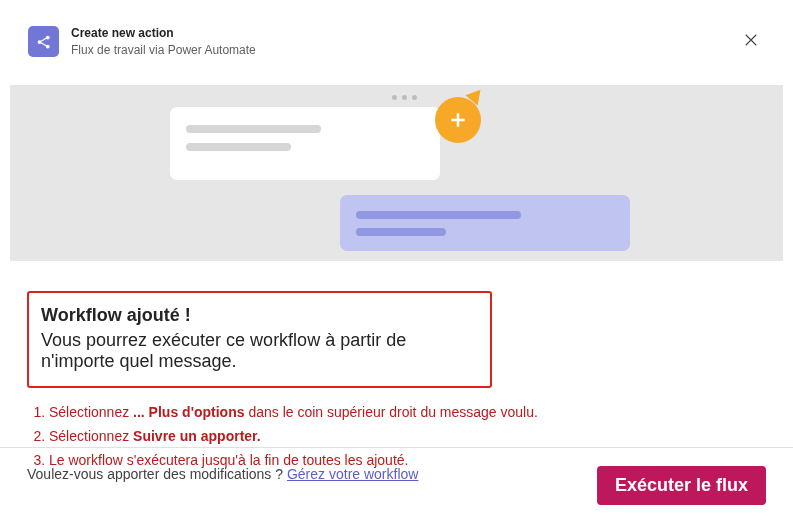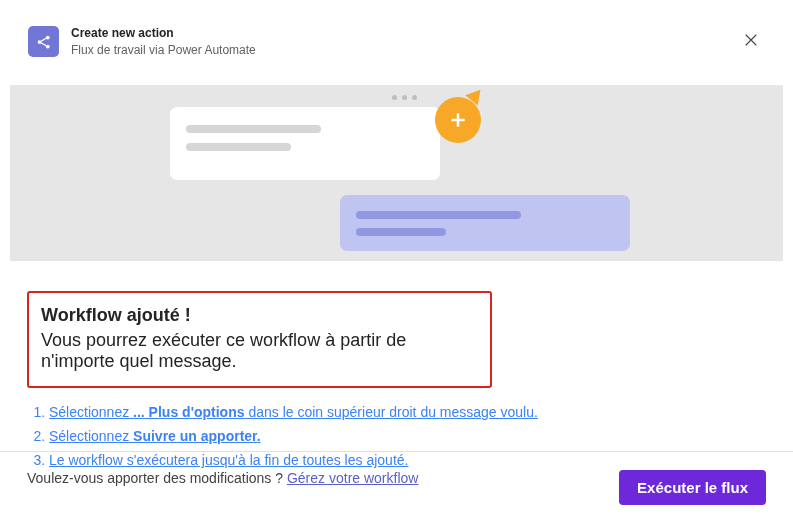--- a/index.html
+++ b/index.html
@@ -115,47 +115,46 @@
       border: 2px solid #d9231c;
       border-radius: 3px;
       padding: 12px 12px 14px 12px;
       width: 465px;
     }
     .success-title { font-size: 18px; font-weight: 700; color: #242424; margin-bottom: 4px; }
     .success-desc { font-size: 18px; color: #242424; }
     .instructions {
       margin: 14px 27px 0 27px;
       font-size: 14px;
-      color: #3b82f6;
-      text-decoration: underline;
+      color: #b91c1c;
     }
     .instructions ol { list-style: decimal; padding-left: 22px; }
     .instructions li { margin-bottom: 3px; line-height: 1.5; }
     .instructions b { font-weight: 700; }
     .footer {
       position: absolute;
       bottom: 0; left: 0; right: 0;
       border-top: 1px solid #e0e0e0;
       padding: 18px 27px;
       display: flex;
       align-items: flex-start;
       justify-content: space-between;
     }
     .footer-text { font-size: 14px; color: #424242; }
     .footer-link {
       color: #5b5fc7;
       text-decoration: underline;
       cursor: pointer;
     }
     .run-btn {
-      background: #6d28d9;
+      background: #be185d;
       color: #fff;
       border: none;
       padding: 9px 18px;
-      font-size: 15px;
+      font-size: 18px;
       font-weight: 600;
       border-radius: 4px;
       cursor: pointer;
     }
   </style>
 </head>
 <body>
 
 <div class="header">
   <div class="header-icon">

